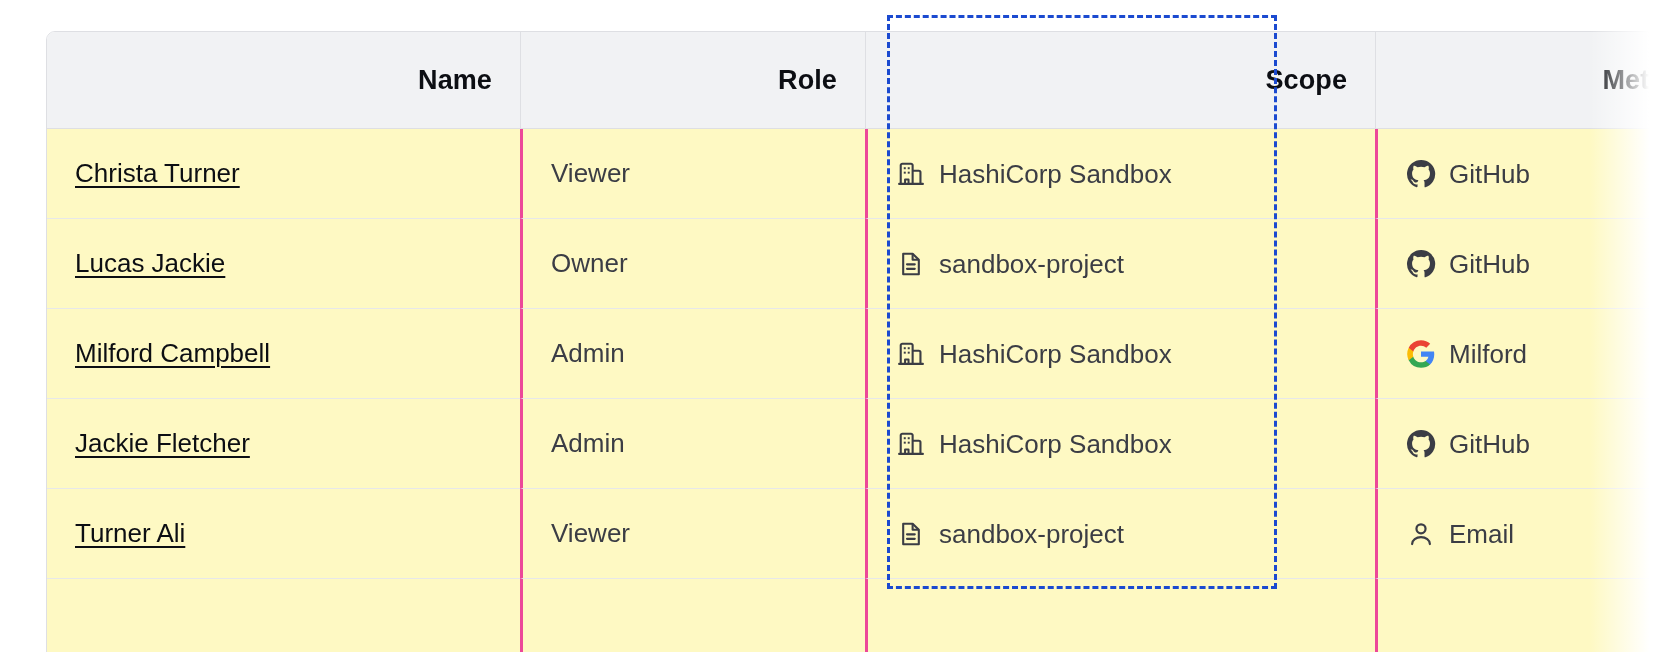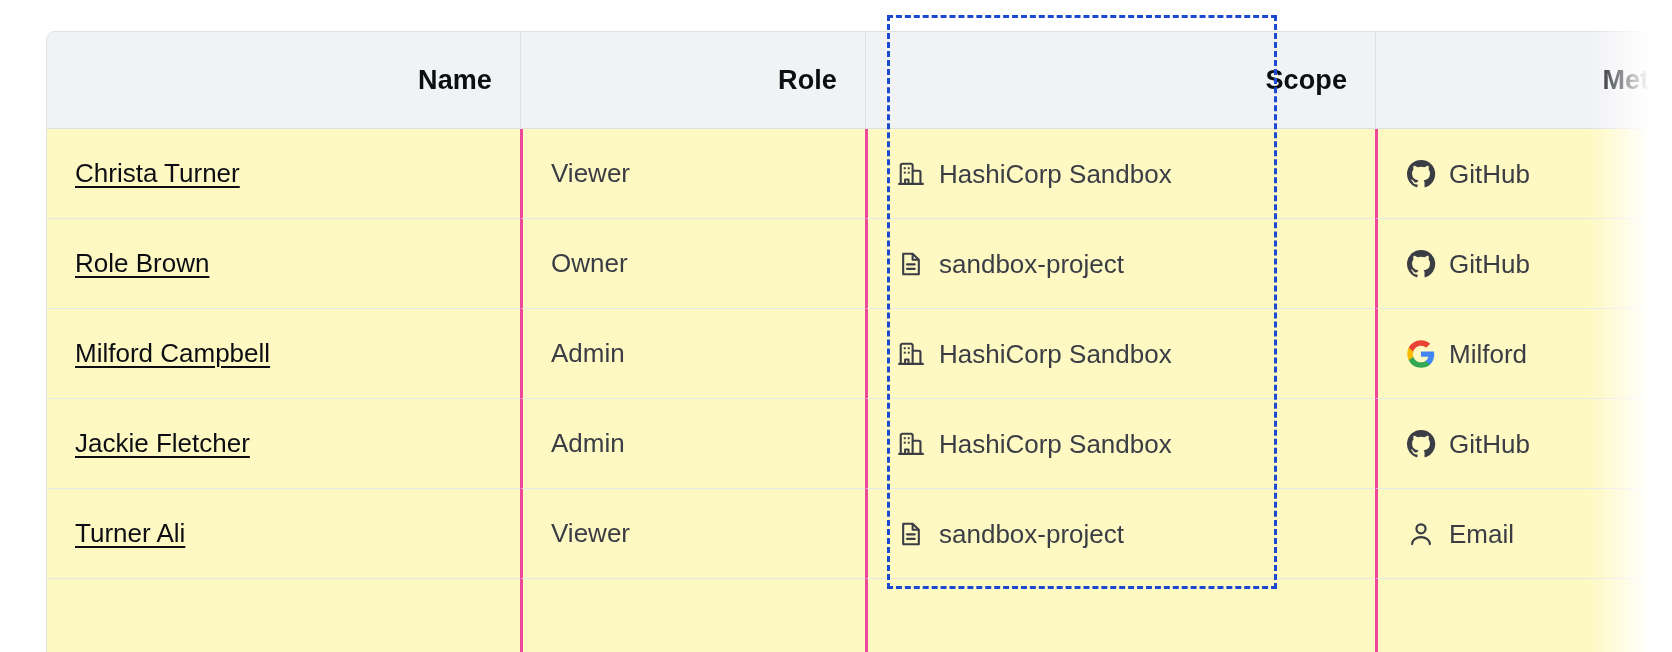--- a/index.html
+++ b/index.html
@@ -167,21 +167,21 @@
                 <span class="ic">
                   <svg width="30" height="30" viewBox="0 0 24 24">
                     <path fill="#3b3d45" d="M12 .8a11.2 11.2 0 0 0-3.54 21.83c.56.1.77-.24.77-.54l-.01-1.9c-3.12.68-3.78-1.5-3.78-1.5-.51-1.3-1.25-1.65-1.25-1.65-1.02-.7.08-.68.08-.68 1.13.08 1.72 1.16 1.72 1.16 1 1.72 2.63 1.22 3.27.94.1-.73.39-1.22.71-1.5-2.49-.29-5.11-1.25-5.11-5.56 0-1.23.44-2.23 1.16-3.02-.12-.28-.5-1.42.11-2.97 0 0 .94-.3 3.09 1.15a10.7 10.7 0 0 1 5.63 0c2.14-1.45 3.08-1.15 3.08-1.15.61 1.55.23 2.69.11 2.97.72.79 1.15 1.79 1.15 3.02 0 4.32-2.62 5.27-5.12 5.55.4.35.76 1.03.76 2.08l-.01 3.09c0 .3.2.65.78.54A11.2 11.2 0 0 0 12 .8z"></path>
                   </svg>
                 </span>
                 <span class="txt">GitHub</span>
               </span>
             </td>
           </tr>
           <tr>
-            <td><span class="name-link">Role Brown</span></td>
+            <td><span class="name-link">Lucas Jackie</span></td>
             <td class="sep">Owner</td>
             <td class="sep">
               <span class="cell-inline">
                 <span class="ic">
                   <svg width="28" height="28" viewBox="0 0 24 24" fill="none">
                     <path d="M5.3 3.2h8.1l5.3 5.2v12.4H5.3z" stroke="#3b3d45" stroke-width="1.8" stroke-linejoin="round"></path>
                     <path d="M13.4 3.2v5.2h5.3" stroke="#3b3d45" stroke-width="1.8" stroke-linejoin="round"></path>
                     <path d="M8.6 12.3h6.6M8.6 16.1h6.6" stroke="#3b3d45" stroke-width="1.9" stroke-linecap="round"></path>
                   </svg>
                 </span>

